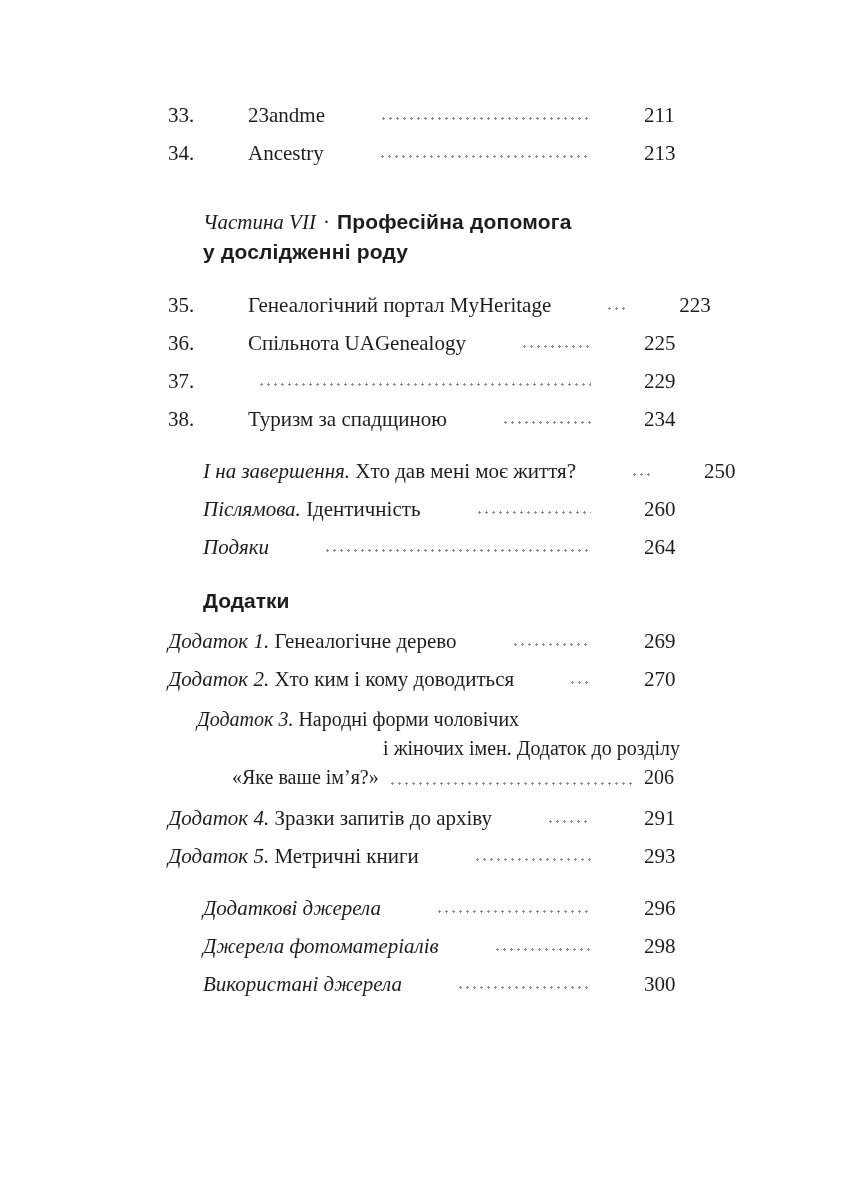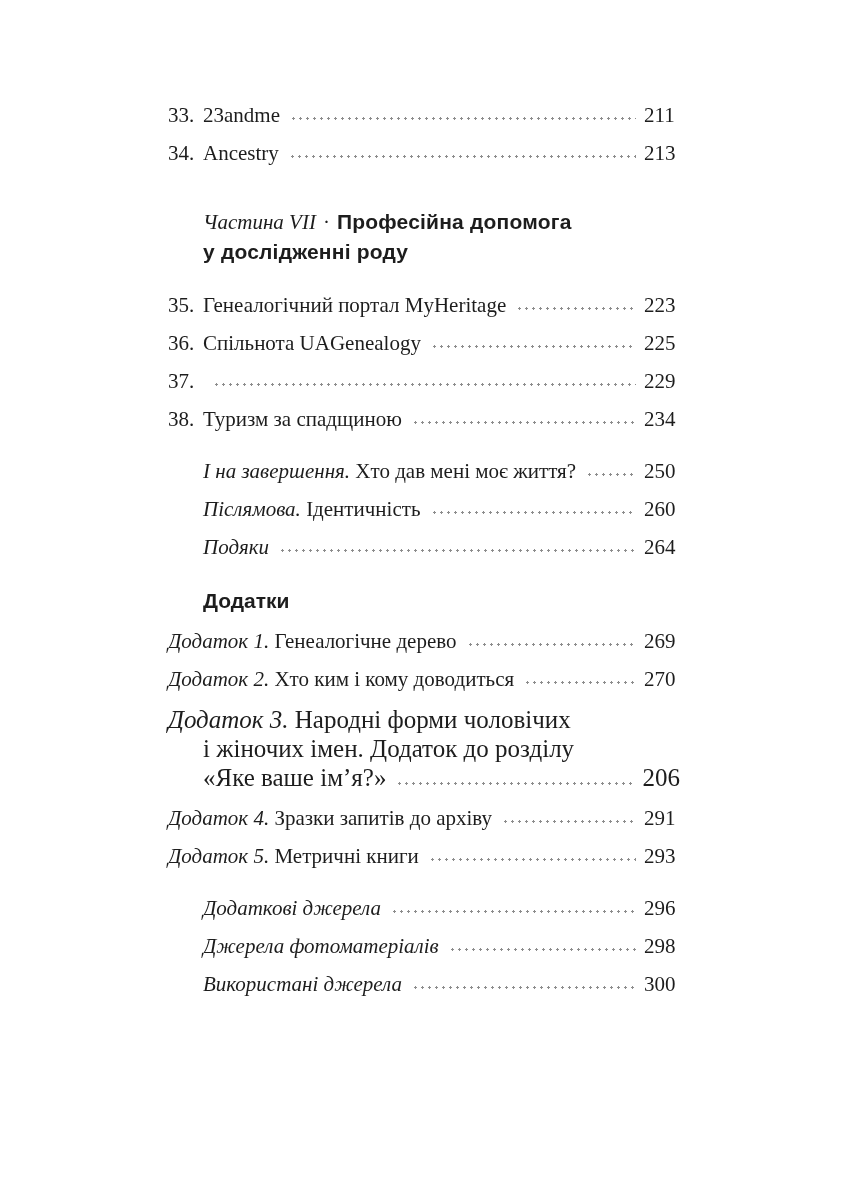--- a/index.html
+++ b/index.html
@@ -12,20 +12,21 @@
     overflow: hidden;
   }
   .sheet { padding: 103px 169px 0 168px; }
 
   .row {
     display: flex;
     align-items: flex-end;
     font-size: 21px;
     line-height: 24px;
     margin-bottom: 14px;
+    gap: 45px;
   }
   .row .num { flex: 0 0 35px; }
   .row .title { flex: 0 0 auto; white-space: nowrap; }
   .it { font-style: italic; }
 
   .leader {
     flex: 1 1 20px;
     min-width: 20px;
     height: 3px;
     margin: 0 8px 7px 10px;
@@ -52,24 +53,24 @@
   .sep { margin: 0 7px; }
 
   .section-heading {
     font-family: "Liberation Sans", sans-serif;
     font-weight: 700;
     font-size: 21px;
     line-height: 24px;
     margin: 30px 0 16px 35px;
   }
 
-  .multi { margin-bottom: 14px; font-size: 25px; }
+  .multi { margin-bottom: 14px; font-size: 20px; margin-left: 29px; }
   .multi .mline { line-height: 29px; }
   .multi .mline .title-part { white-space: nowrap; }
-  .multi .mline.cont { margin-left: 35px; }
+  .multi .mline.cont { margin-left: 35px; text-align: right; }
   .multi .lastline { display: flex; align-items: flex-end; line-height: 29px; }
   .multi .lastline .title { margin-left: 35px; flex: 0 0 auto; white-space: nowrap; }
 </style>
 </head>
 <body>
 
 <div class="sheet">
 
   <div class="row">
     <span class="num">33.</span>

